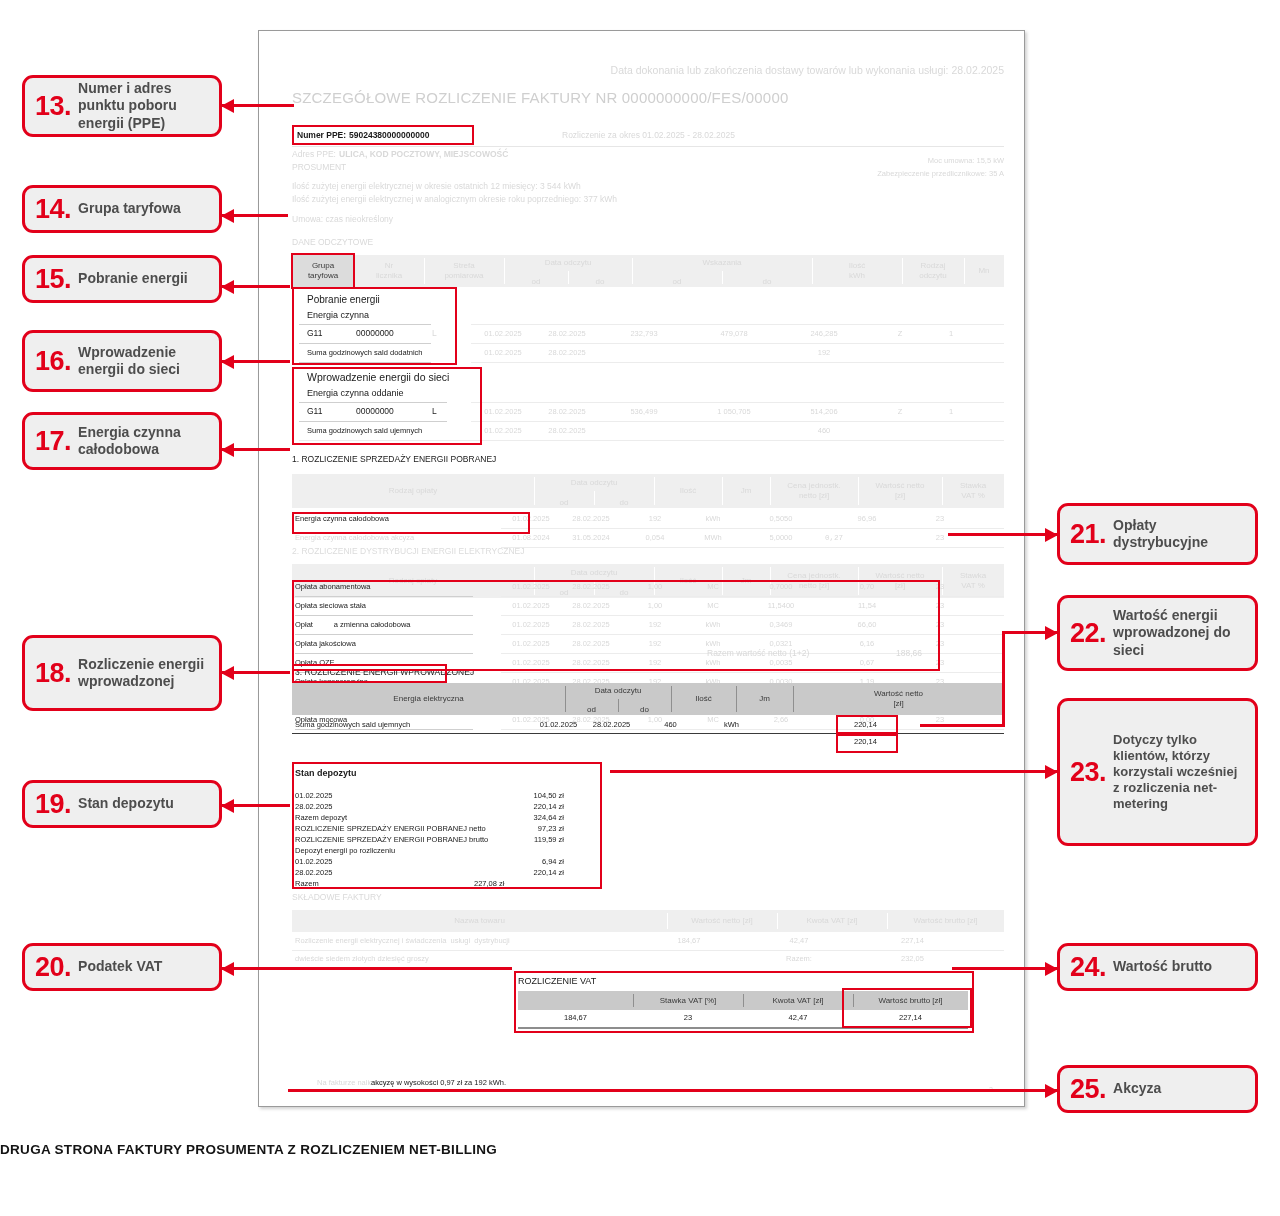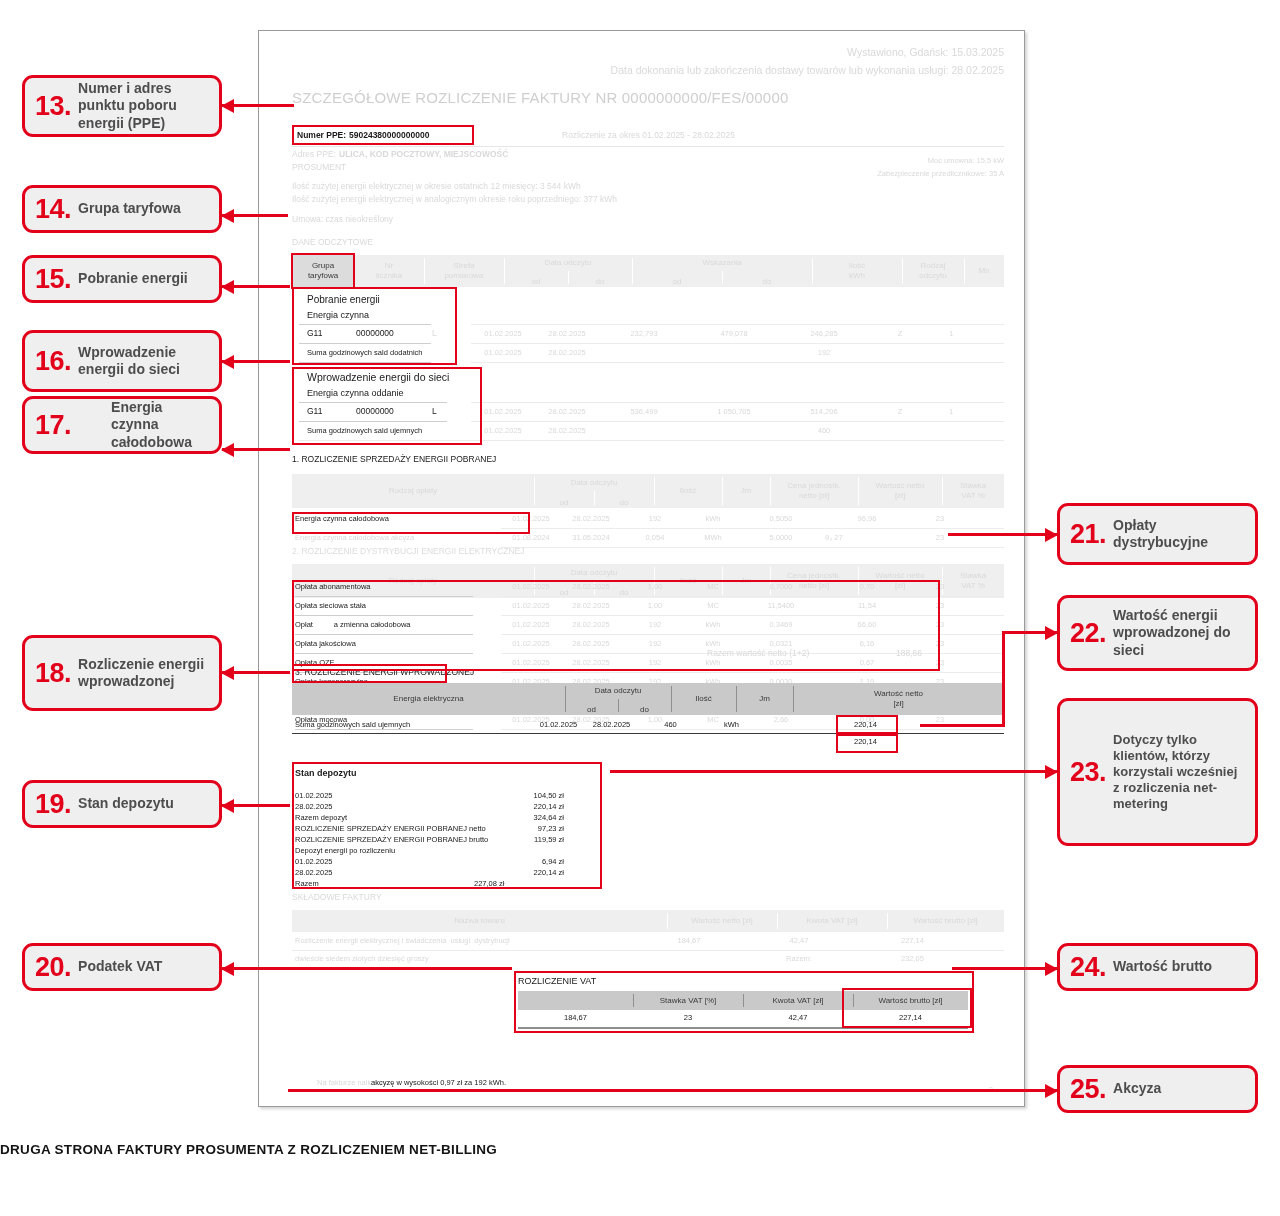--- a/index.html
+++ b/index.html
@@ -78,21 +78,20 @@
     position:absolute;left:0;top:1142px;width:1280px;
     font-size:13.5px;font-weight:bold;color:#141414;letter-spacing:.3px;
   }
 </style>
 </head>
 <body>
 
 <div id="invoice-page">
   <div class="inv-inner">
 
-    <div class="txt hdr-line faint r" style="left:0;top:15px;width:745px;">Wystawiono, Gdańsk: 15.03.2025</div>
     <div class="txt hdr-line faint r" style="left:0;top:33px;width:745px;">Data dokonania lub zakończenia dostawy towarów lub wykonania usługi: 28.02.2025</div>
 
     <div class="txt title-big faint2" style="left:33px;top:58px;">SZCZEGÓŁOWE ROZLICZENIE FAKTURY NR 0000000000/FES/00000</div>
 
     <div class="txt small dark" style="left:38px;top:100px;font-weight:bold;">Numer PPE:</div>
     <div class="txt small dark" style="left:90px;top:100px;font-weight:bold;">59024380000000000</div>
     <div class="txt small faint" style="left:303px;top:100px;">Rozliczenie za okres 01.02.2025 - 28.02.2025</div>
     <hr class="sep" style="left:33px;top:115px;width:712px;">
 
     <div class="txt small faint" style="left:33px;top:119px;">Adres PPE:</div>
@@ -550,21 +549,21 @@
   </div>
 
 <div class="callout" style="left:22px;top:330px;width:200px;height:62px;">
   <span class="num">16.</span>
   <span class="lbl">Wprowadzenie energii do sieci</span>
 </div>
 <div class="arrow" style="left:222px;top:360px;width:68px;">
     <span class="head left"></span>
   </div>
 
-<div class="callout" style="left:22px;top:396px;width:200px;height:58px;gap:33px;">
+<div class="callout" style="left:22px;top:412px;width:200px;height:58px;">
   <span class="num">17.</span>
   <span class="lbl">Energia czynna całodobowa</span>
 </div>
 <div class="arrow" style="left:222px;top:448px;width:68px;">
     <span class="head left"></span>
   </div>
 
 <div class="callout" style="left:22px;top:635px;width:200px;height:76px;">
   <span class="num">18.</span>
   <span class="lbl">Rozliczenie energii wprowadzonej</span>

